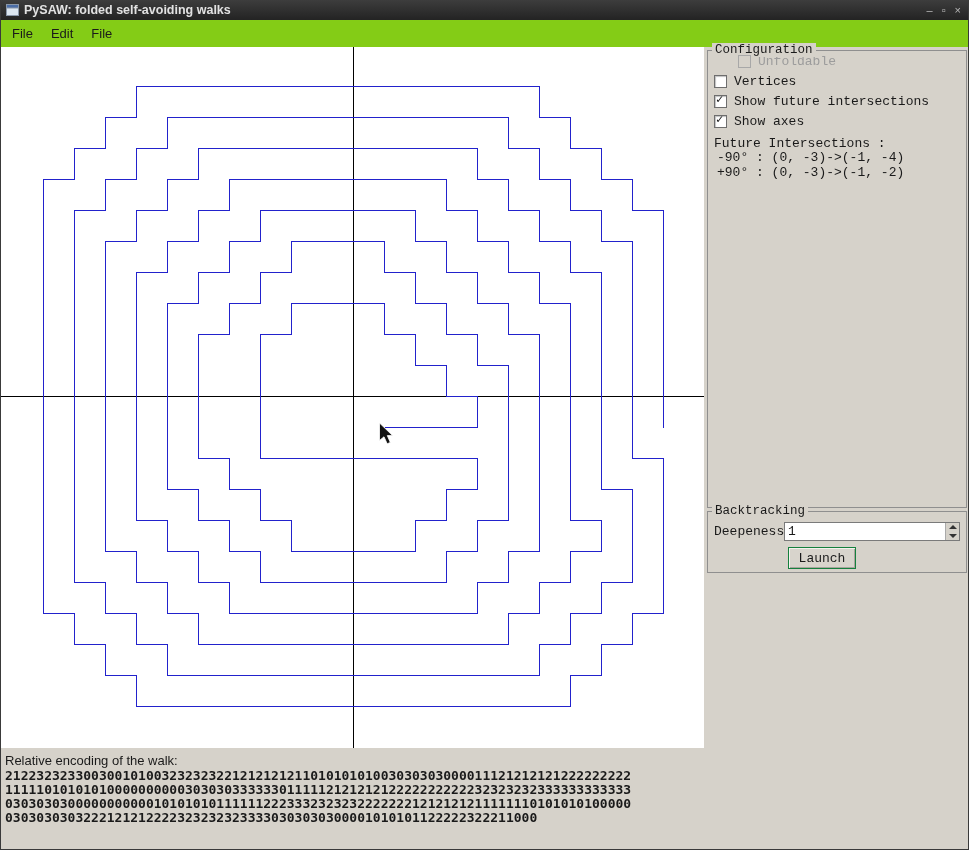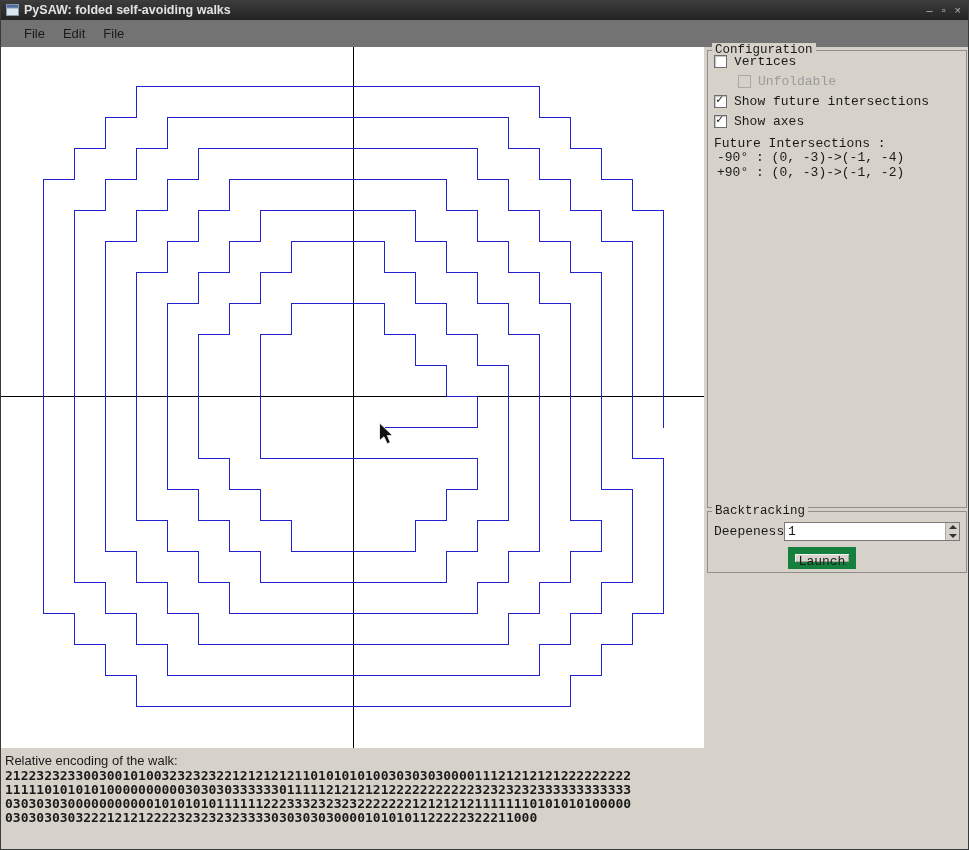--- a/index.html
+++ b/index.html
@@ -9,21 +9,21 @@
 
   
   .titlebar { position:absolute; top:0; left:0; width:100%; height:20px;
     background:linear-gradient(#3d3d3d,#232323); display:flex; align-items:center; }
   .titlebar .title { color:#e2e2e2; font-weight:bold; font-size:12.5px; margin-left:5px; white-space:nowrap; }
   .win-icon { width:13px; height:12px; margin-left:5px; flex:0 0 auto; }
   .win-controls { margin-left:auto; margin-right:7px; display:flex; gap:9px; color:#b9b9b9; font-size:11px; line-height:11px; }
   .win-controls span { cursor:default; }
 
   
-  .menubar { position:absolute; top:20px; left:0; width:100%; height:27px; display:flex; align-items:center; padding-left:14px; background:#737373; }
+  .menubar { position:absolute; top:20px; left:0; width:100%; height:27px; display:flex; align-items:center; padding-left:2px; background:#84cc16; }
   .menu-item { padding:5px 9px; }
 
   
   .canvas { position:absolute; top:47px; left:0; width:703px; height:701px; background:#ffffff; }
 
   
   .sidepanel { position:absolute; left:703px; top:47px; width:266px; height:701px; }
   .groupbox { position:absolute; border:1px solid #8f8f8f;font-family:Liberation Mono, monospace; }
   .gb-title { position:absolute; top:-8px; left:4px; background:#d6d2ca; padding:0 3px; font-size:12.5px; white-space:nowrap; }
   #configbox { left:3px; top:3px; width:260px; height:458px; }
@@ -47,21 +47,21 @@
   
   .bt-row { display:flex; align-items:center; margin-top:10px; padding:0 6px; }
   .bt-label { width:70px; flex:0 0 auto; }
   .spin { display:flex; flex:1; height:19px; border:1px solid #7a7a7a; background:#fff; }
   .spin-val { flex:1; padding:1px 3px; line-height:15px; }
   .spin-btns { width:14px; display:flex; flex-direction:column; border-left:1px solid #aaa; background:#d6d2ca; }
   .spin-up,.spin-down { flex:1; position:relative; }
   .spin-up::after { content:""; position:absolute; left:3px; top:2px; border-left:4px solid transparent; border-right:4px solid transparent; border-bottom:4px solid #333; }
   .spin-down::after { content:""; position:absolute; left:3px; bottom:2px; border-left:4px solid transparent; border-right:4px solid transparent; border-top:4px solid #333; }
   .launch-btn { display:block; margin:6px 0 0 80px; width:68px; height:22px;
-    background:#d8d4cc; border:7px solid #15803d; font-family:inherit; font-size:13px; color:#1a1a1a;
+    background:#d8d4cc; border:1px solid #15803d; font-family:inherit; font-size:13px; color:#1a1a1a;
     box-shadow:inset 1px 1px 0 #f4f2ee, inset -1px -1px 0 #a8a49c; }
 
   
   .bottombar { position:absolute; left:0; top:748px; width:100%; height:102px; padding:5px 0 0 4px; }
   .enc-label { line-height:16px; }
   .enc-line { font-family:"DejaVu Sans Mono","Liberation Mono",monospace; font-weight:bold; font-size:13px; line-height:14px; white-space:nowrap; letter-spacing:0; }
 </style>
 </head>
 <body>
 
@@ -93,27 +93,27 @@
         <polyline points="662.5,380.5 662.5,163.5 631.5,163.5 631.5,132.5 600.5,132.5 600.5,101.5 569.5,101.5 569.5,70.5 538.5,70.5 538.5,39.5 166.5,39.5 135.5,39.5 135.5,70.5 104.5,70.5 104.5,101.5 73.5,101.5 73.5,132.5 42.5,132.5 42.5,163.5 42.5,535.5 42.5,566.5 73.5,566.5 73.5,597.5 104.5,597.5 104.5,628.5 135.5,628.5 135.5,659.5 166.5,659.5 538.5,659.5 569.5,659.5 569.5,628.5 600.5,628.5 600.5,597.5 631.5,597.5 631.5,566.5 662.5,566.5 662.5,535.5 662.5,411.5 631.5,411.5 631.5,194.5 600.5,194.5 600.5,163.5 569.5,163.5 569.5,132.5 538.5,132.5 538.5,101.5 507.5,101.5 507.5,70.5 197.5,70.5 166.5,70.5 166.5,101.5 135.5,101.5 135.5,132.5 104.5,132.5 104.5,163.5 73.5,163.5 73.5,194.5 73.5,504.5 73.5,535.5 104.5,535.5 104.5,566.5 135.5,566.5 135.5,597.5 166.5,597.5 166.5,628.5 197.5,628.5 507.5,628.5 538.5,628.5 538.5,597.5 569.5,597.5 569.5,566.5 600.5,566.5 600.5,535.5 631.5,535.5 631.5,504.5 631.5,442.5 600.5,442.5 600.5,225.5 569.5,225.5 569.5,194.5 538.5,194.5 538.5,163.5 507.5,163.5 507.5,132.5 476.5,132.5 476.5,101.5 228.5,101.5 197.5,101.5 197.5,132.5 166.5,132.5 166.5,163.5 135.5,163.5 135.5,194.5 104.5,194.5 104.5,225.5 104.5,473.5 104.5,504.5 135.5,504.5 135.5,535.5 166.5,535.5 166.5,566.5 197.5,566.5 197.5,597.5 228.5,597.5 476.5,597.5 507.5,597.5 507.5,566.5 538.5,566.5 538.5,535.5 569.5,535.5 569.5,504.5 600.5,504.5 600.5,473.5 569.5,473.5 569.5,256.5 538.5,256.5 538.5,225.5 507.5,225.5 507.5,194.5 476.5,194.5 476.5,163.5 445.5,163.5 445.5,132.5 259.5,132.5 228.5,132.5 228.5,163.5 197.5,163.5 197.5,194.5 166.5,194.5 166.5,225.5 135.5,225.5 135.5,256.5 135.5,442.5 135.5,473.5 166.5,473.5 166.5,504.5 197.5,504.5 197.5,535.5 228.5,535.5 228.5,566.5 259.5,566.5 445.5,566.5 476.5,566.5 476.5,535.5 507.5,535.5 507.5,504.5 538.5,504.5 538.5,473.5 538.5,287.5 507.5,287.5 507.5,256.5 476.5,256.5 476.5,225.5 445.5,225.5 445.5,194.5 414.5,194.5 414.5,163.5 290.5,163.5 259.5,163.5 259.5,194.5 228.5,194.5 228.5,225.5 197.5,225.5 197.5,256.5 166.5,256.5 166.5,287.5 166.5,411.5 166.5,442.5 197.5,442.5 197.5,473.5 228.5,473.5 228.5,504.5 259.5,504.5 259.5,535.5 290.5,535.5 414.5,535.5 445.5,535.5 445.5,504.5 476.5,504.5 476.5,473.5 507.5,473.5 507.5,318.5 476.5,318.5 476.5,287.5 445.5,287.5 445.5,256.5 414.5,256.5 414.5,225.5 383.5,225.5 383.5,194.5 321.5,194.5 290.5,194.5 290.5,225.5 259.5,225.5 259.5,256.5 228.5,256.5 228.5,287.5 197.5,287.5 197.5,318.5 197.5,380.5 197.5,411.5 228.5,411.5 228.5,442.5 259.5,442.5 259.5,473.5 290.5,473.5 290.5,504.5 321.5,504.5 383.5,504.5 414.5,504.5 414.5,473.5 445.5,473.5 445.5,442.5 476.5,442.5 476.5,411.5 259.5,411.5 259.5,287.5 290.5,287.5 290.5,256.5 383.5,256.5 383.5,287.5 414.5,287.5 414.5,318.5 445.5,318.5 445.5,349.5 476.5,349.5 476.5,380.5 383.5,380.5" fill="none" stroke="#2222cc" stroke-width="1" shape-rendering="crispEdges"></polyline>
         <path d="M378.5 376 L378.5 393.5 L383 389.8 L386.2 396.8 L389.3 395.4 L386.3 388.6 L391.6 388.6 Z" fill="#111111" stroke="#ffffff" stroke-width="0.8"></path>
       </svg>
   </div>
 
   <div class="sidepanel">
 
     <div class="groupbox" id="configbox">
       <span class="gb-title">Configuration</span>
 
+      <div class="cb-row indent disabled">
+        <span class="cb-box"></span>
+        <span class="cb-label">Unfoldable</span>
+      </div>
       <div class="cb-row">
         <span class="cb-box"></span>
         <span class="cb-label">Vertices</span>
-      </div>
-      <div class="cb-row indent disabled">
-        <span class="cb-box"></span>
-        <span class="cb-label">Unfoldable</span>
       </div>
       <div class="cb-row">
         <span class="cb-box checked"></span>
         <span class="cb-label">Show future intersections</span>
       </div>
       <div class="cb-row">
         <span class="cb-box checked"></span>
         <span class="cb-label">Show axes</span>
       </div>
 

